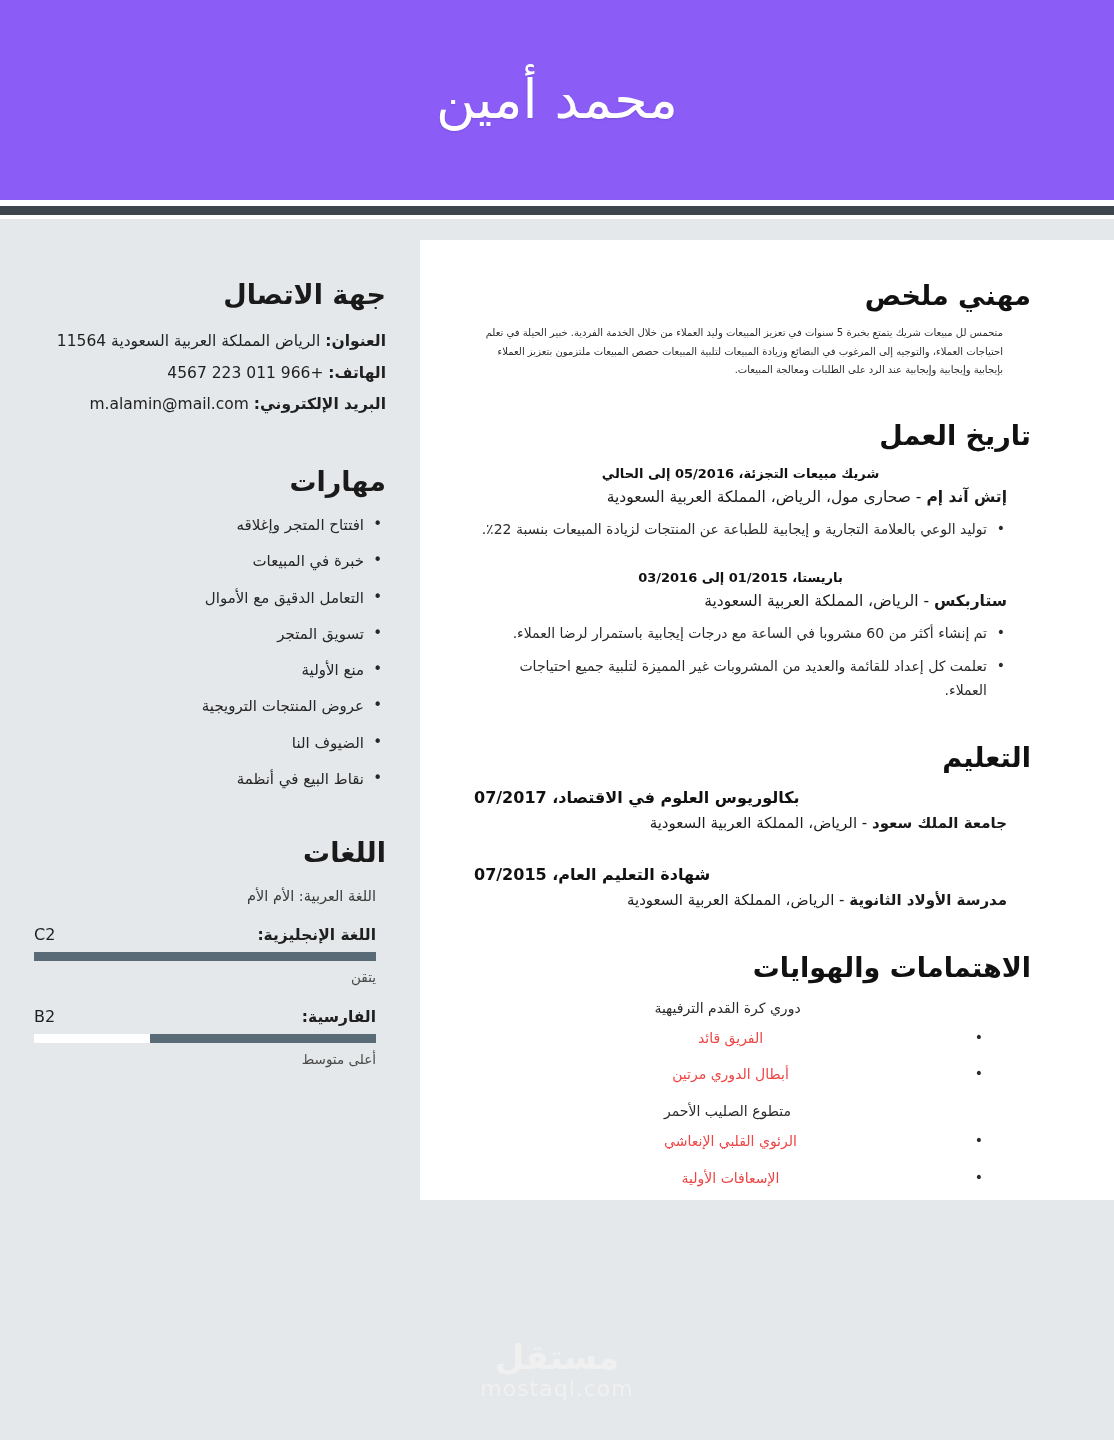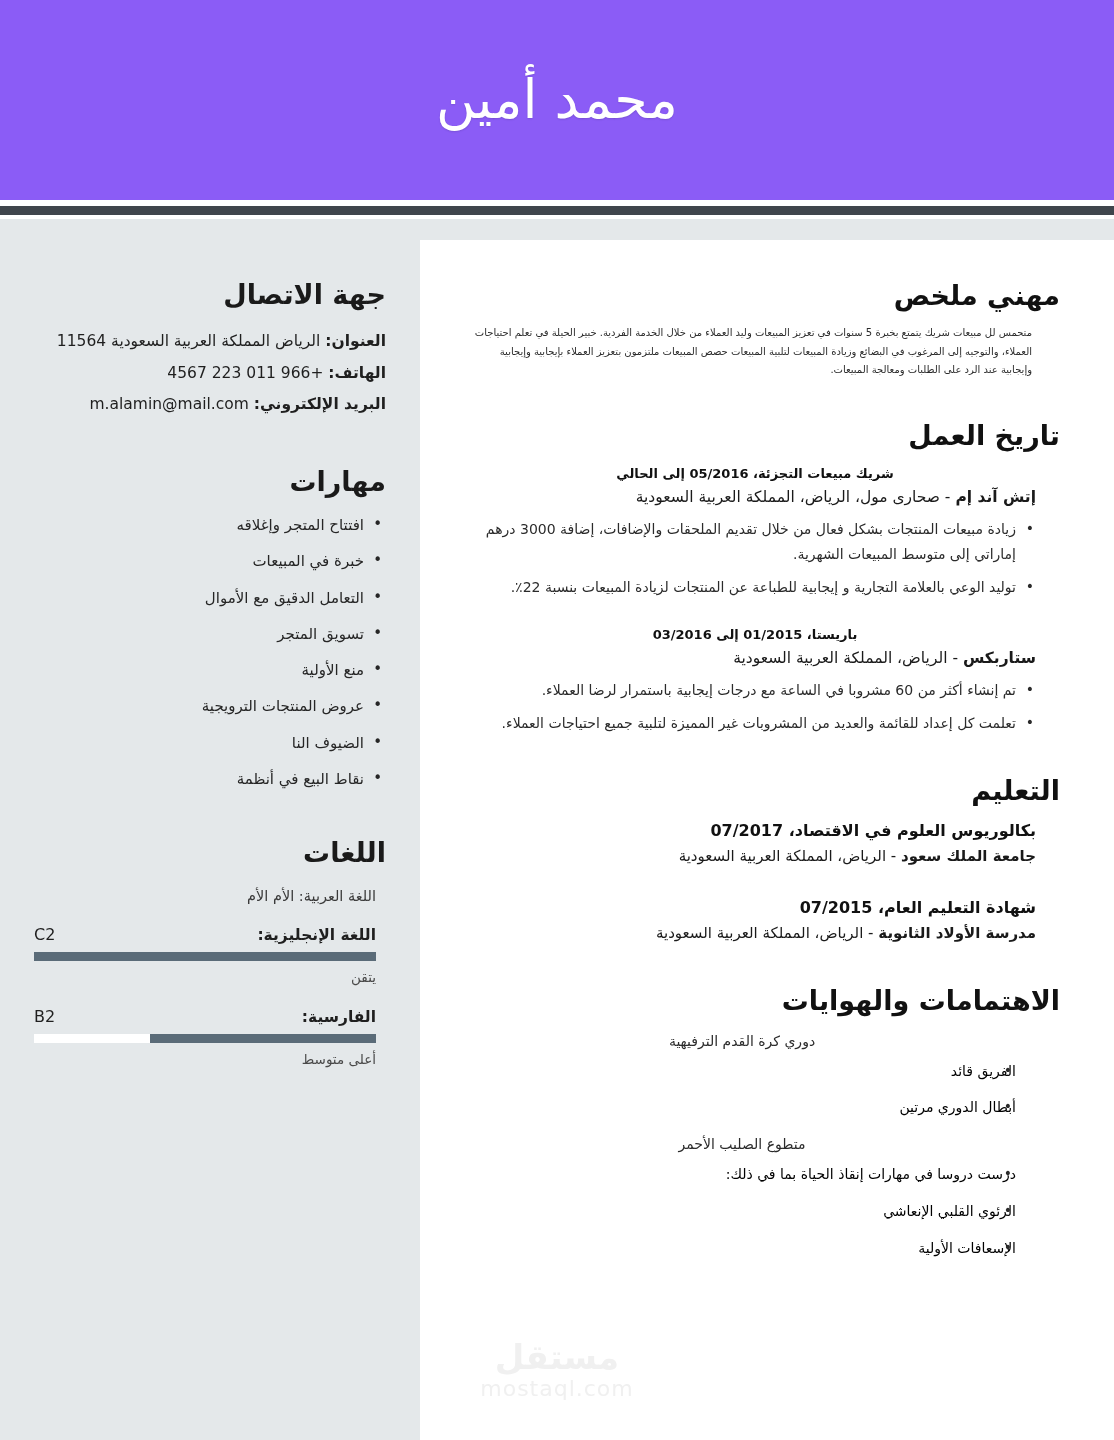--- a/index.html
+++ b/index.html
@@ -31,23 +31,23 @@
 
   
   .body-wrap { position:absolute; left:0; top:219px; width:1114px; height:1221px; background:#e4e8ea; }
   .sidebar {
     position:absolute; left:0; top:0; width:428px; height:1221px;
     background:#e4e8ea;
     padding:60px 42px 0 34px;
     direction:rtl; text-align:right;
   }
   .maincol {
-    position:absolute; left:420px; top:21px; width:694px; height:1200px;
+    position:absolute; left:420px; top:21px; width:694px; height:960px;
     background:#ffffff;
-    padding:40px 54px 0 54px;
+    padding:40px 83px 0 54px;
     direction:rtl; text-align:right;
   }
 
   
   .side-h {
     font-size:27px; font-weight:700; color:#1a1a1a;
     margin-bottom:16px; line-height:1.2;
   }
   .side-block { margin-bottom:46px; }
 
@@ -108,30 +108,30 @@
     font-size:14px; color:#2b2b2b; line-height:1.72;
     margin-bottom:9px; padding-right:20px; position:relative; text-align:right;
   }
   ul.job-bullets li::before {
     content:"•"; position:absolute; right:2px; top:-1px; font-size:14px; color:#2b2b2b;
   }
 
   .edu { margin-bottom:28px; padding-right:24px; }
   .edu-title {
     font-size:16px; font-weight:700; color:#111111;
-    line-height:1.55; text-align:right; margin-bottom:1px;
+    line-height:1.55; text-align:left; margin-bottom:1px;
   }
   .edu-school { font-size:15px; color:#1a1a1a; line-height:1.55; }
   .edu-school b { font-weight:700; }
 
   .hob-sub { font-size:14px; color:#2b2b2b; line-height:1.7; padding-right:26px; margin-bottom:6px; text-align:center; }
   ul.hob-list { list-style:none; }
   ul.hob-list li {
-    font-size:14px; color:#000000; line-height:1.7;
-    margin-bottom:13px; padding-right:20px; position:relative; text-align:right;
+    font-size:14px; color:#ef4444; line-height:1.7;
+    margin-bottom:13px; padding-right:20px; position:relative; text-align:center;
   }
   ul.hob-list li::before {
     content:"•"; position:absolute; right:24px; top:-1px; font-size:14px; color:#2b2b2b;
   }
   .hob-group { padding-right:24px; }
 
   
   .watermark {
     position:absolute; left:0; top:1340px; width:1114px;
     display:flex; flex-direction:column; align-items:center; justify-content:center;
@@ -225,21 +225,20 @@
       <section class="main-block">
         <h2 class="main-h">تاريخ العمل</h2>
 
         <div class="job">
           <div class="job-title">شريك مبيعات التجزئة، 05/2016 إلى الحالي</div>
           <div class="job-org">
             <b>إتش آند إم</b>
             <span>- صحارى مول، الرياض، المملكة العربية السعودية</span>
           </div>
           <ul class="job-bullets">
-            <li>زيادة مبيعات المنتجات بشكل فعال من خلال تقديم الملحقات والإضافات، إضافة 3000 درهم إماراتي إلى متوسط المبيعات الشهرية.</li>
             <li>توليد الوعي بالعلامة التجارية و إيجابية للطباعة عن المنتجات لزيادة المبيعات بنسبة 22٪.</li>
           </ul>
         </div>
 
         <div class="job">
           <div class="job-title">باريستا، 01/2015 إلى 03/2016</div>
           <div class="job-org">
             <b>ستاربكس</b>
             <span>- الرياض، المملكة العربية السعودية</span>
           </div>
@@ -274,21 +273,20 @@
         <h2 class="main-h">الاهتمامات والهوايات</h2>
 
         <div class="hob-group">
           <div class="hob-sub">دوري كرة القدم الترفيهية</div>
           <ul class="hob-list">
             <li>الفريق قائد</li>
             <li>أبطال الدوري مرتين</li>
           </ul>
           <div class="hob-sub">متطوع الصليب الأحمر</div>
           <ul class="hob-list">
-            <li>درست دروسا في مهارات إنقاذ الحياة بما في ذلك:</li>
             <li>الرئوي القلبي الإنعاشي</li>
             <li>الإسعافات الأولية</li>
           </ul>
         </div>
       </section>
 
     </main>
   </div>
 
   <div class="watermark">

